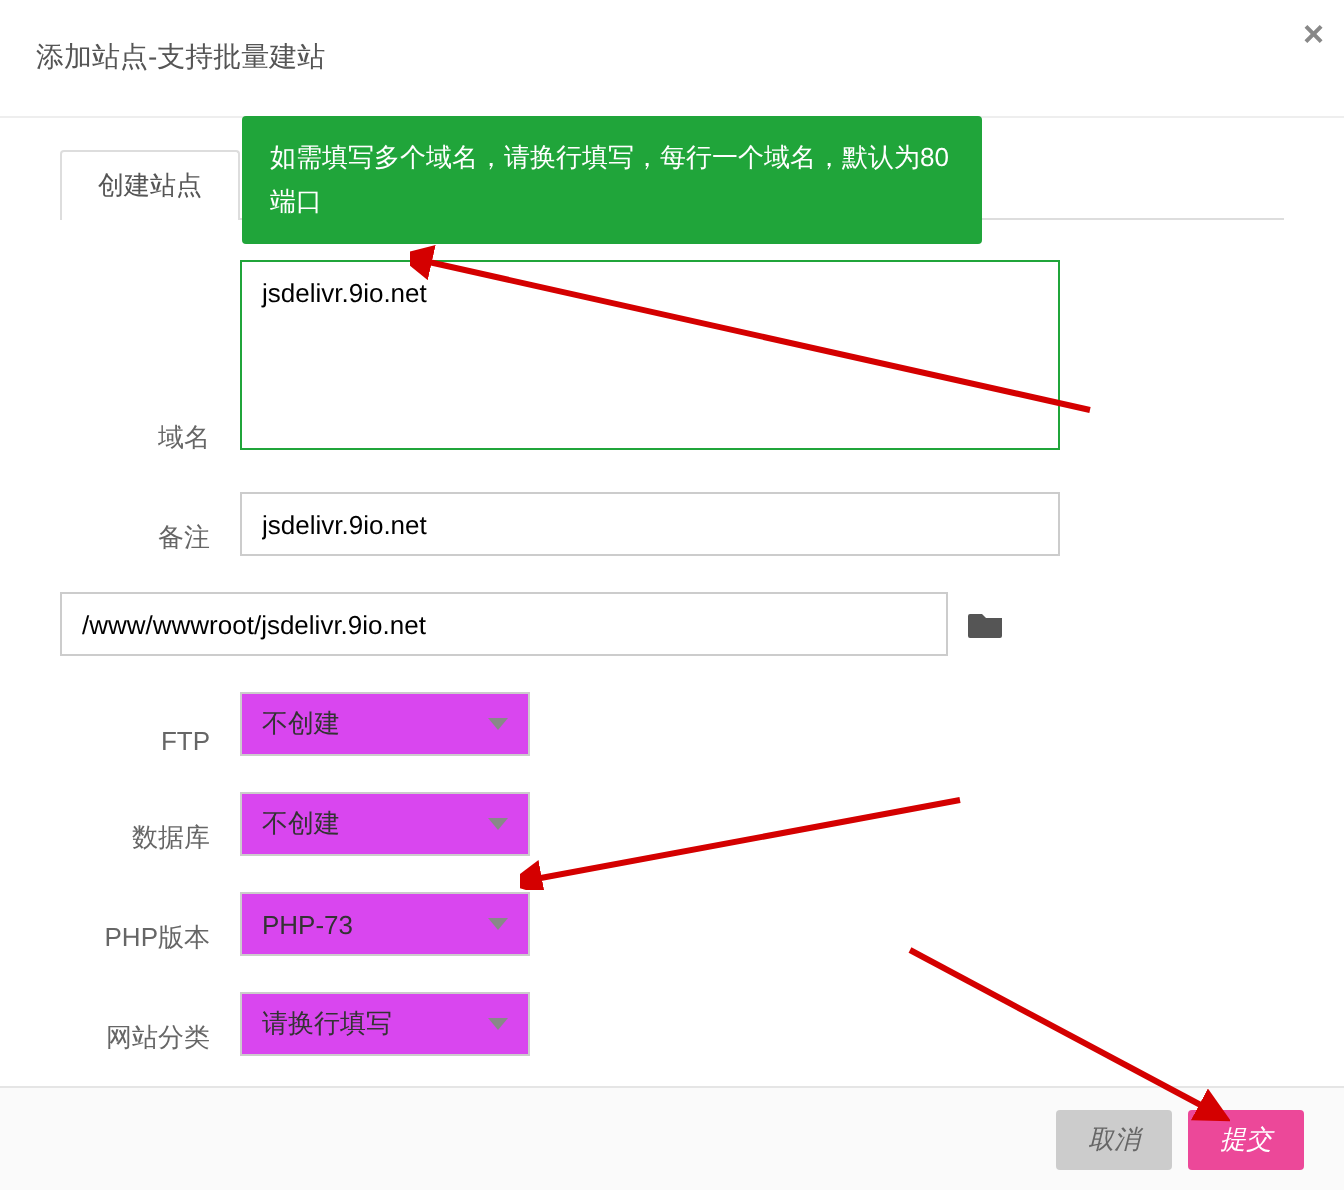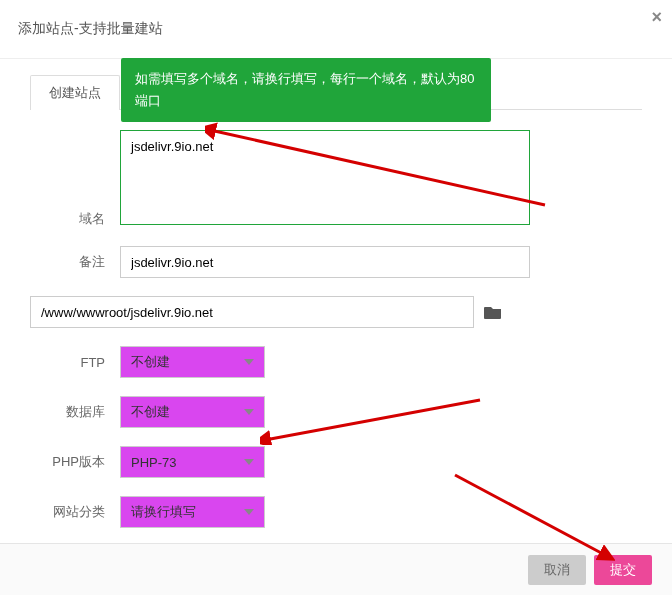--- a/index.html
+++ b/index.html
@@ -4,33 +4,33 @@
 <style>
 * { box-sizing: border-box; margin: 0; padding: 0; }
 body { font-family: "Microsoft YaHei", Arial, sans-serif; font-size: 13px; color: #333; background: #fff; width: 672px; height: 595px; position: relative; overflow: hidden; }
 .modal-header { padding: 20px 18px; font-size: 14px; color: #555; border-bottom: 1px solid #eee; position: relative; }
 .close-x { position: absolute; top: 8px; right: 10px; font-size: 18px; color: #888; cursor: pointer; font-weight: bold; line-height: 1; }
 .modal-body { padding: 15px 30px 0 30px; position: relative; }
 .tabs { display: flex; border-bottom: 1px solid #ddd; margin-bottom: 20px; }
 .tab { padding: 8px 18px; border: 1px solid #ddd; border-bottom: none; background: #fff; margin-right: 3px; border-radius: 2px 2px 0 0; color: #555; position: relative; top: 1px; }
 .tab.active { background: #fff; }
 .tooltip { position: absolute; top: -5px; left: 130px; background: #20a53a; color: #fff; padding: 10px 14px; font-size: 13px; line-height: 1.7; max-width: 400px; z-index: 5; border-radius: 2px; }
-.form-row { display: flex; align-items: center; margin-bottom: 18px; }
+.form-row { display: flex; align-items: flex-end; margin-bottom: 18px; }
 .form-row.top { align-items: flex-end; }
 .form-label { width: 90px; text-align: right; padding-right: 15px; color: #666; font-size: 13px; }
 .form-control { flex: 1; }
 textarea.domain-box { width: 410px; height: 95px; border: 1px solid #20a53a; padding: 8px 10px; font-family: inherit; font-size: 13px; resize: none; outline: none; }
 input.text-input { width: 410px; height: 32px; border: 1px solid #ccc; padding: 0 10px; font-size: 13px; outline: none; }
 .root-row { display: flex; align-items: center; }
 .root-row input { width: 444px; }
 .folder-icon { margin-left: 10px; display: inline-flex; }
 .select-wrap { width: 145px; height: 32px; border: 1px solid #ccc; display: flex; align-items: center; padding: 0 10px; justify-content: space-between; cursor: pointer; background: #d946ef; }
 .caret-down { width: 0; height: 0; border-left: 5px solid transparent; border-right: 5px solid transparent; border-top: 6px solid #888; }
 .modal-footer { position: absolute; bottom: 0; left: 0; right: 0; border-top: 1px solid #e5e5e5; height: 52px; display: flex; justify-content: flex-end; align-items: center; padding: 0 20px; background: #fafafa; gap: 8px; }
-.btn { height: 30px; padding: 0 16px; border: none; font-size: 13px; cursor: pointer; border-radius: 2px; }
+.btn { height: 30px; padding: 0 16px; border: none; font-size: 13px; cursor: pointer; border-radius: 2px; font-style: italic; }
 .btn-cancel { background: #ccc; color: #666; }
 .btn-submit { background: #ec4899; color: #fff; }
 .arrow { position: absolute; pointer-events: none; z-index: 10; }
 </style>
 </head>
 <body>
 
 <div class="modal-header">
   <span>添加站点-支持批量建站</span>
   <span class="close-x">×</span>

